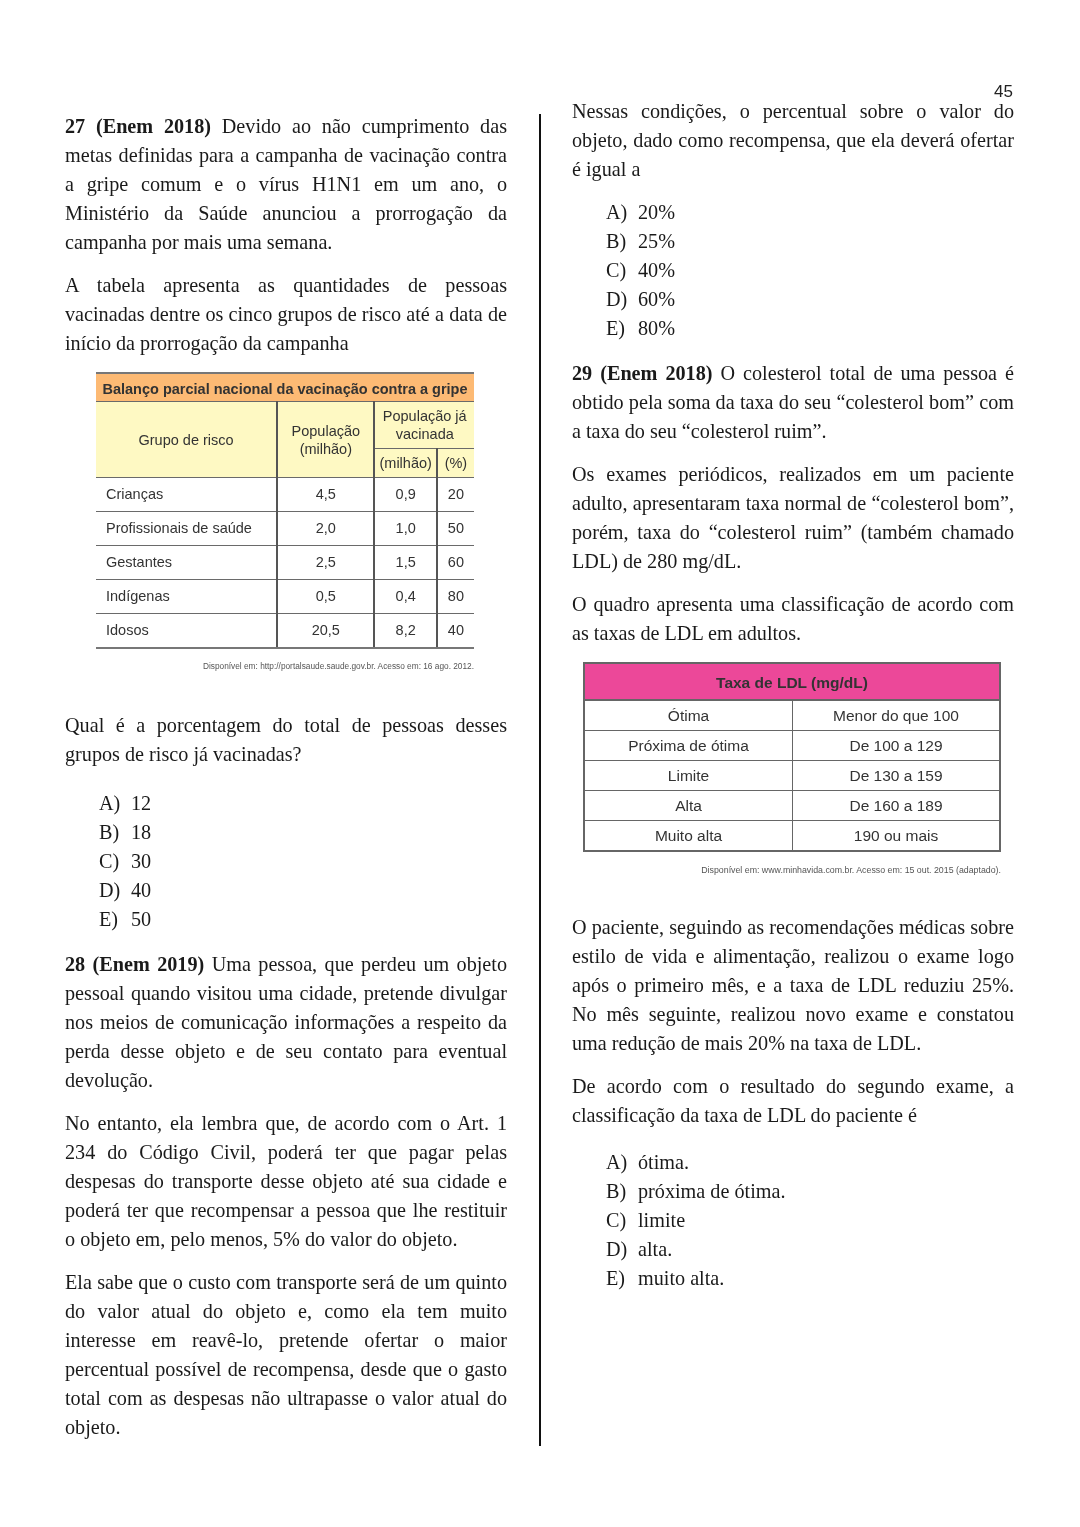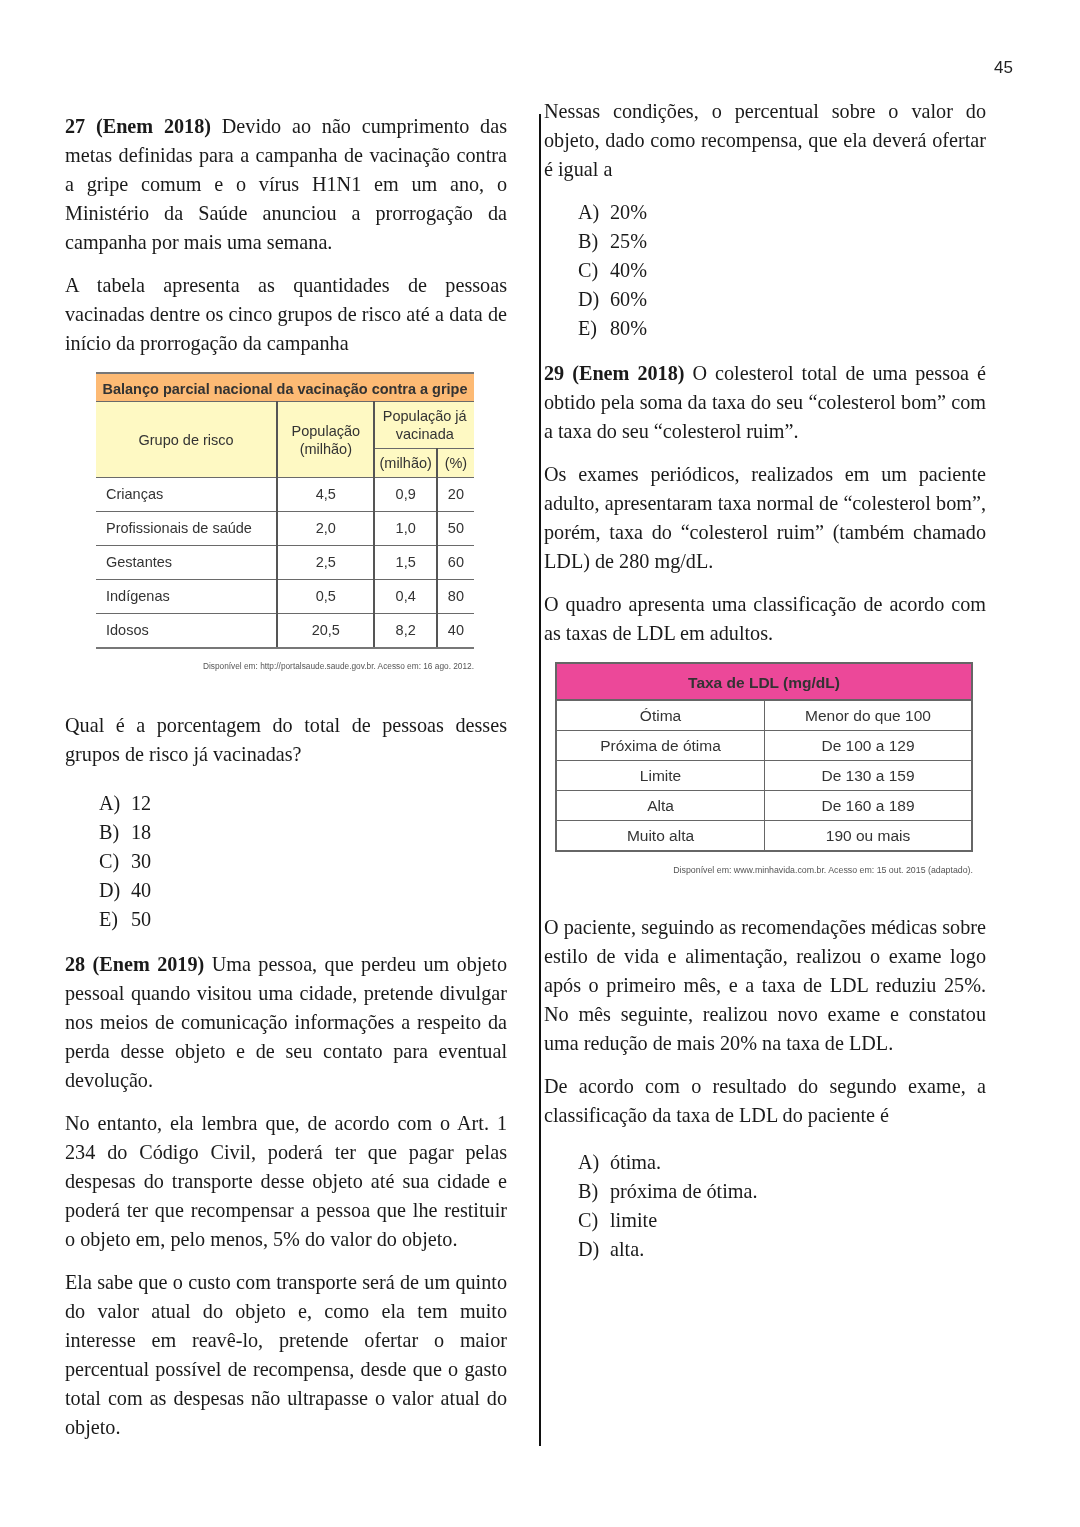--- a/index.html
+++ b/index.html
@@ -1,23 +1,23 @@
 <!DOCTYPE html>
 <html><head>
 <meta charset="utf-8">
 <style>
   html, body { margin:0; padding:0; background:#ffffff; }
   body { width:1080px; height:1527px; position:relative; overflow:hidden;
          font-family:"Liberation Serif", serif; color:#1a1a1a; }
-  .page-number { position:absolute; top:58px; left:994px; font-family:"Liberation Sans", sans-serif;
+  .page-number { position:absolute; top:82px; left:994px; font-family:"Liberation Sans", sans-serif;
                  font-size:17px; color:#222; }
   .divider { position:absolute; left:539px; top:114px; width:2px; height:1332px; background:#111; }
   .col { position:absolute; top:112px; width:442px; font-size:20.2px; line-height:29px; }
   .col.left { left:65px; }
-  .col.right { left:544px; }
+  .col.right { left:572px; }
   p { margin:0 0 14px 0; text-align:justify; }
   .qnum { font-weight:bold; }
   .options { margin:0 0 16px 34px; padding:0; list-style:none; }
   .options li { line-height:29px; }
   .options .letter { display:inline-block; width:32px; }
 
   
   .tbl-wrap { width:378px; margin:10px 0 0 31px; }
   table.vac { border-collapse:collapse; width:378px; font-family:"Liberation Sans", sans-serif;
               font-size:14.5px; color:#333; }
@@ -189,15 +189,16 @@
       <div class="src2">Disponível em: www.minhavida.com.br. Acesso em: 15 out. 2015 (adaptado).</div>
     </div>
 
     <p style="margin-top:28px;">O paciente, seguindo as recomendações médicas sobre estilo de vida e alimentação, realizou o exame logo após o primeiro mês, e a taxa de LDL reduziu 25%. No mês seguinte, realizou novo exame e constatou uma redução de mais 20% na taxa de LDL.</p>
     <p>De acordo com o resultado do segundo exame, a classificação da taxa de LDL do paciente é</p>
     <ul class="options" style="margin-top:18px;">
       <li><span class="letter">A)</span><span>ótima.</span></li>
       <li><span class="letter">B)</span><span>próxima de ótima.</span></li>
       <li><span class="letter">C)</span><span>limite</span></li>
       <li><span class="letter">D)</span><span>alta.</span></li>
+      <li><span class="letter">E)</span><span>muito alta.</span></li>
     </ul>
   </section>
 </div>
 
 </body></html>

